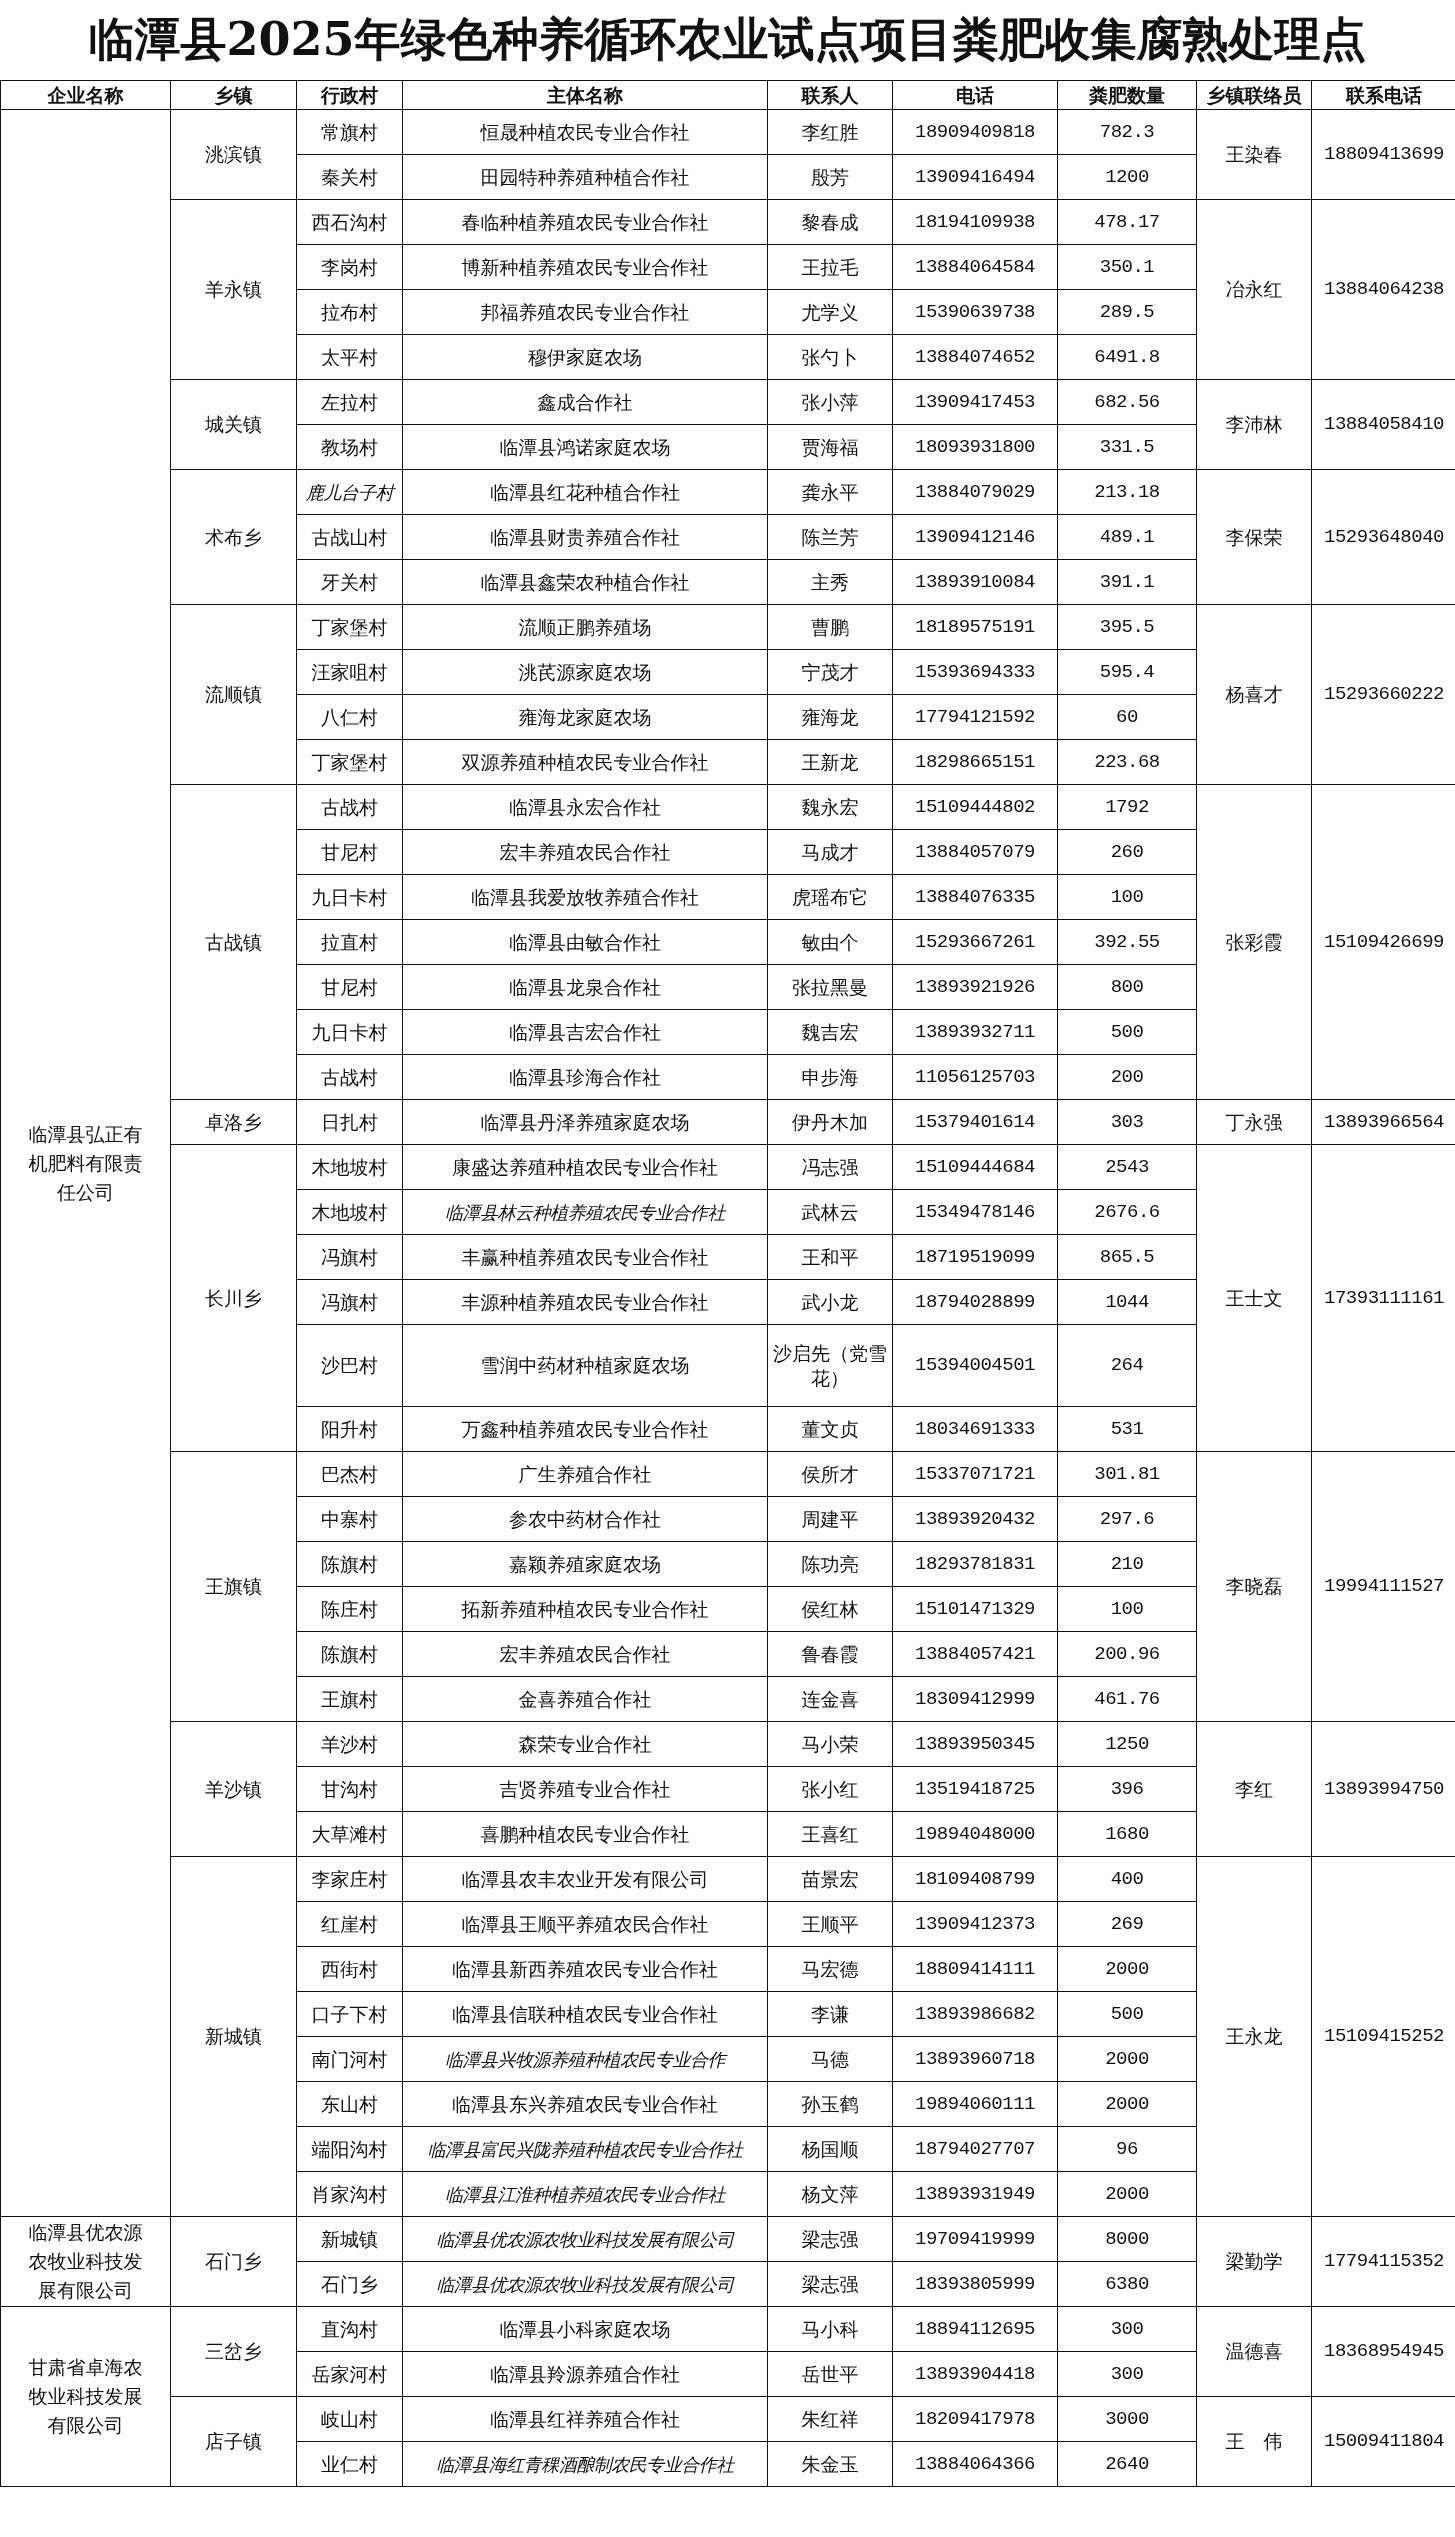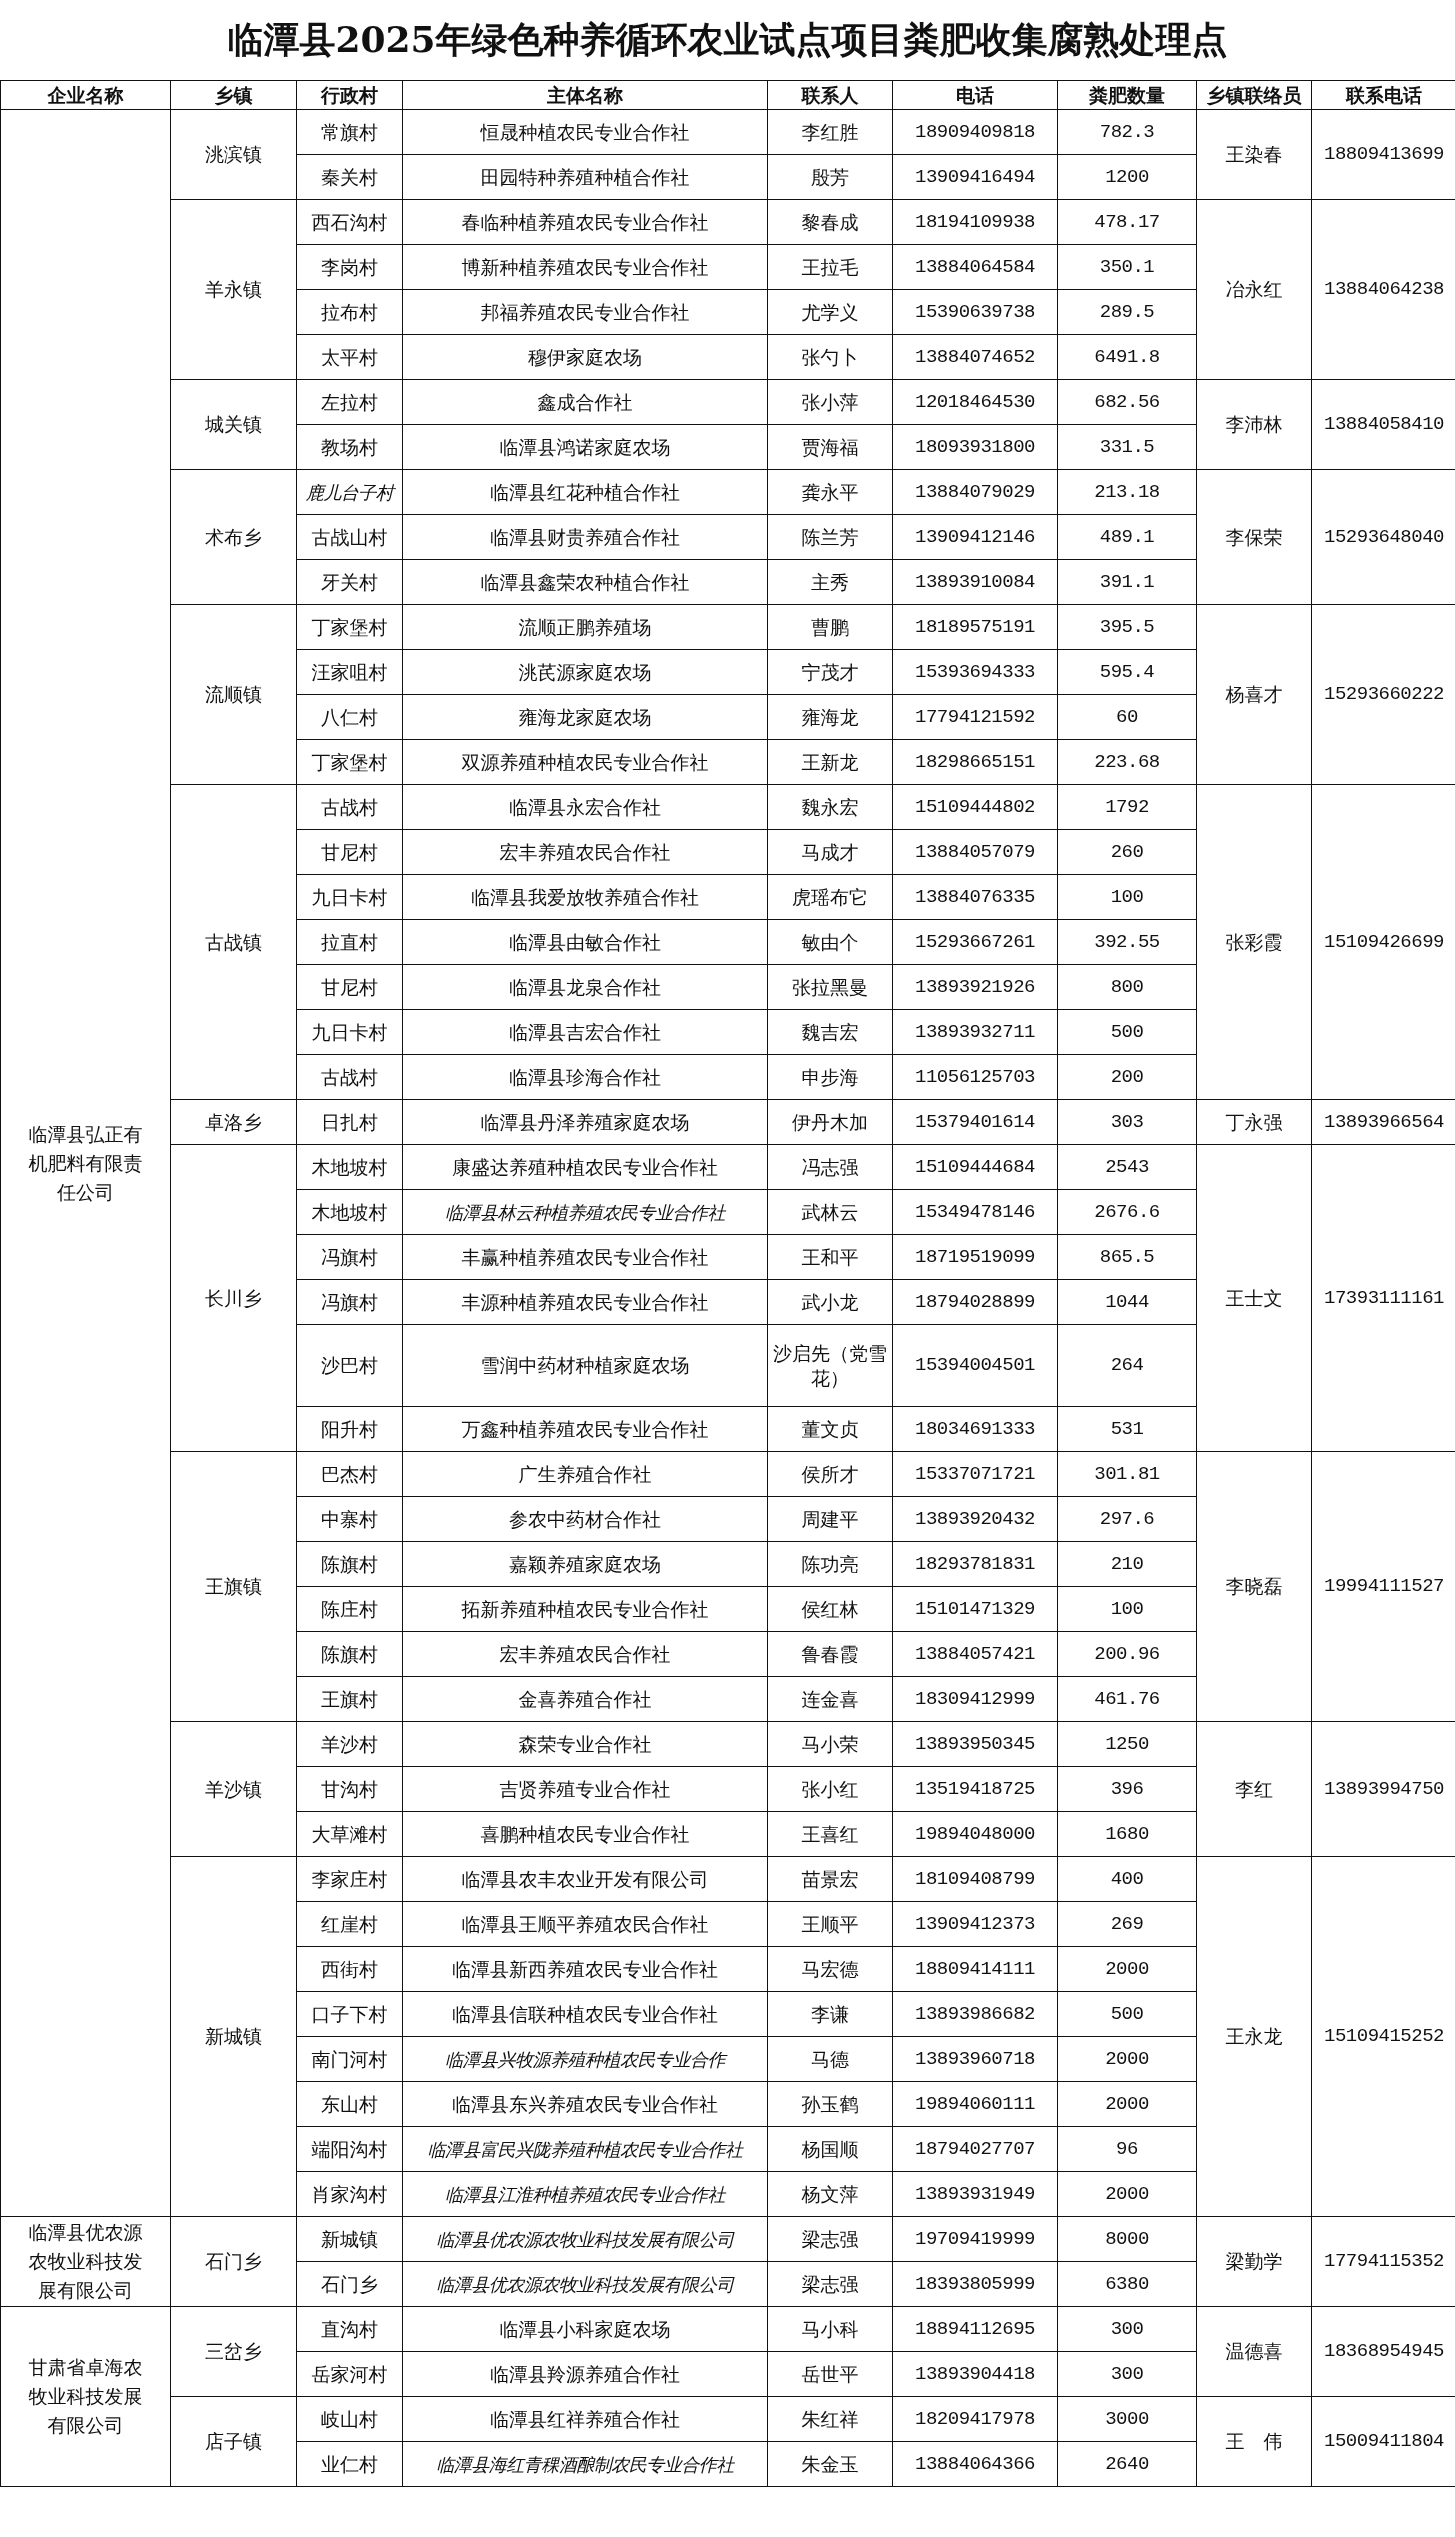--- a/index.html
+++ b/index.html
@@ -1,20 +1,20 @@
 <!DOCTYPE html>
 <html><head>
 <meta charset="utf-8">
 <style>
   html, body { margin: 0; padding: 0; background: #ffffff; }
   body { width: 1455px; height: 2538px; overflow: hidden; position: relative;
          font-family: "DejaVu Serif", "Liberation Serif", serif; color: #111; }
   .title { position: absolute; left: 0; top: 0; width: 1455px; height: 80px;
            display: flex; align-items: center; justify-content: center;
-           font-size: 36px; font-weight: bold; letter-spacing: 0px;
+           font-size: 46px; font-weight: bold; letter-spacing: 0px;
            font-family: "DejaVu Serif", "Liberation Serif", serif; }
   table { position: absolute; left: 0; top: 80px; border-collapse: collapse;
           table-layout: fixed; width: 1455px; }
   td, th { border: 1.4px solid #111; text-align: center; vertical-align: middle;
            padding: 0 1.9px; font-size: 19px; font-weight: normal; line-height: 23px;
            overflow: hidden; }
   th { height: 28px; font-weight: bold; font-size: 19px; }
   tr.r td { height: 44px; }
   tr.tall td { height: 81px; }
   td.company { font-size: 19px; line-height: 29px; padding: 0 24px; }
@@ -100,21 +100,21 @@
         <td>穆伊家庭农场</td>
         <td class="wrap">张勺卜</td>
         <td class="num">13884074652</td>
         <td class="num">6491.8</td>
       </tr>
       <tr class="r">
         <td rowspan="2">城关镇</td>
         <td>左拉村</td>
         <td>鑫成合作社</td>
         <td class="wrap">张小萍</td>
-        <td class="num">12018464530</td>
+        <td class="num">13909417453</td>
         <td class="num">682.56</td>
         <td rowspan="2">李沛林</td>
         <td class="num" rowspan="2">13884058410</td>
       </tr>
       <tr class="r">
         <td>教场村</td>
         <td>临潭县鸿诺家庭农场</td>
         <td class="wrap">贾海福</td>
         <td class="num">18093931800</td>
         <td class="num">331.5</td>

